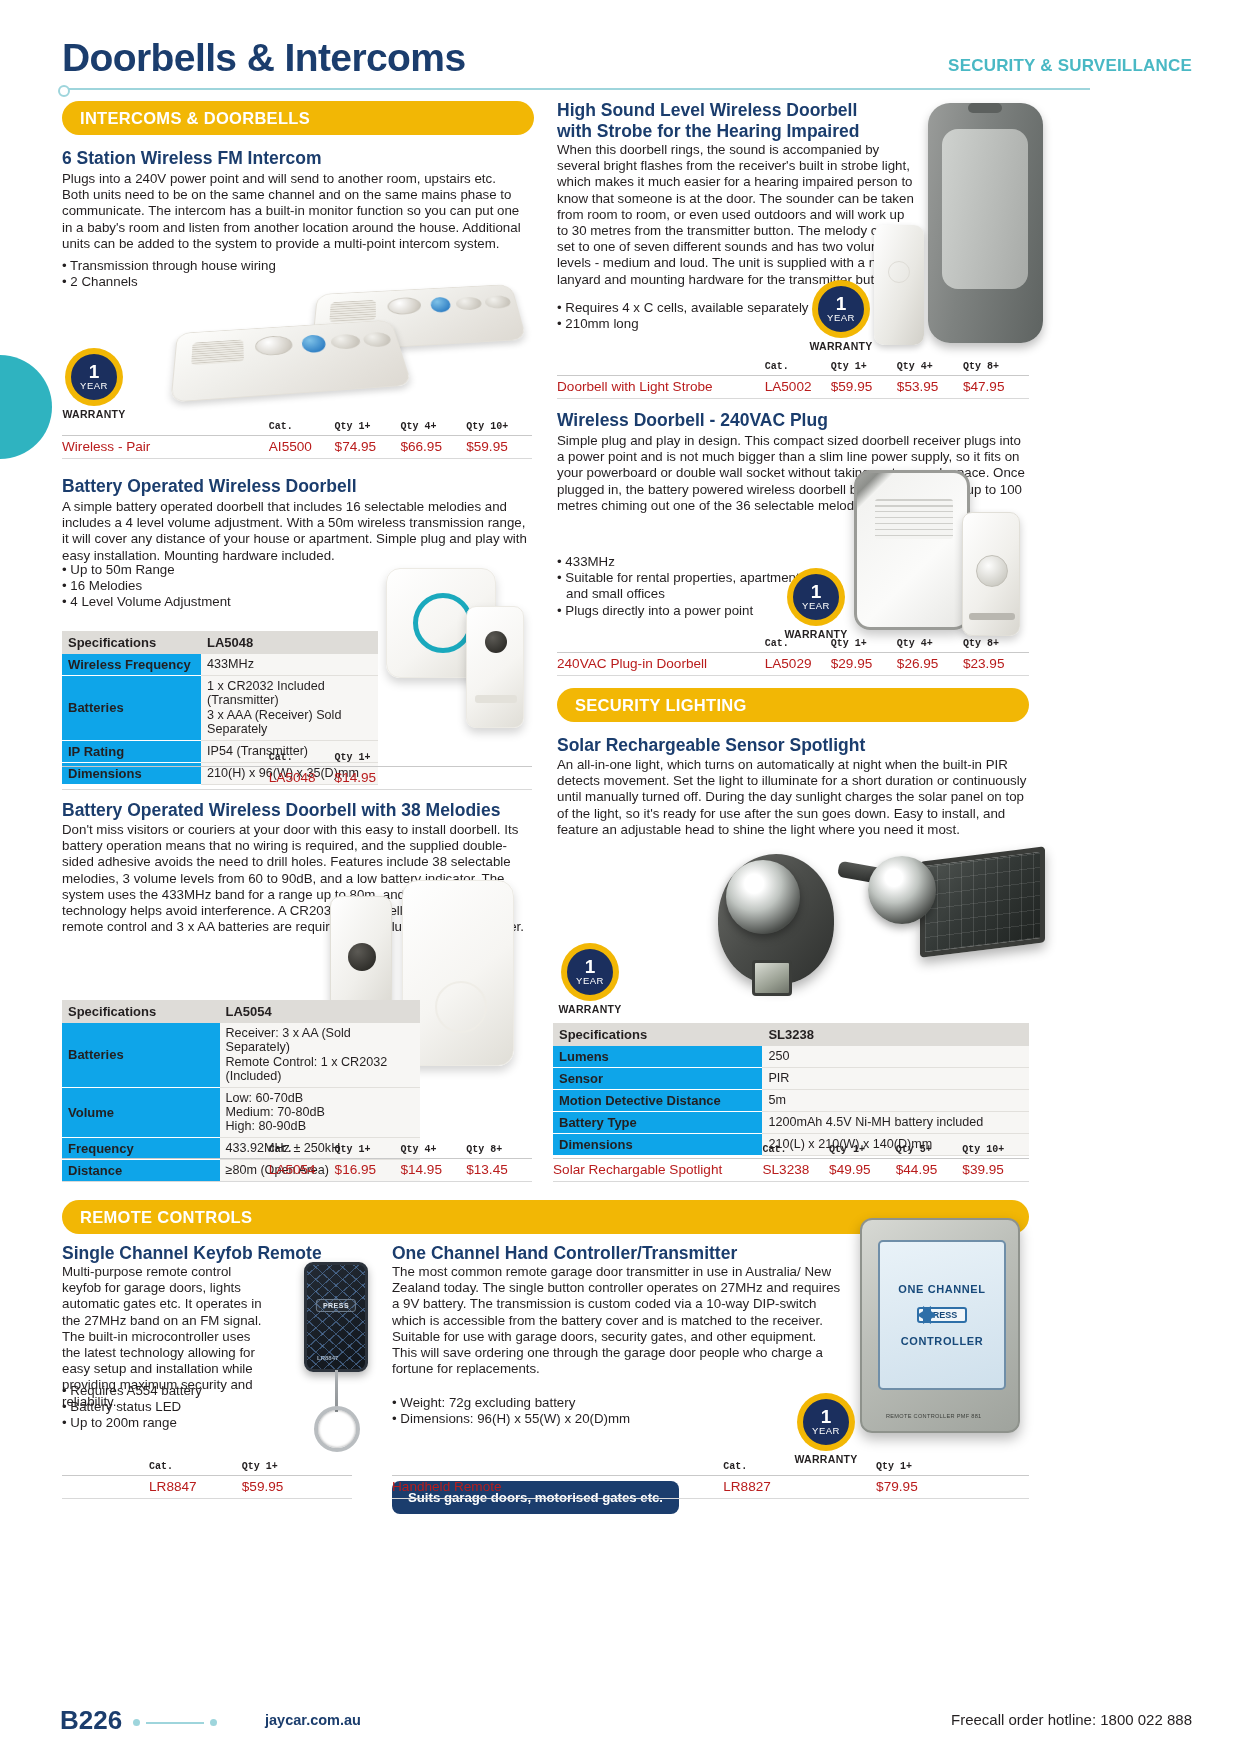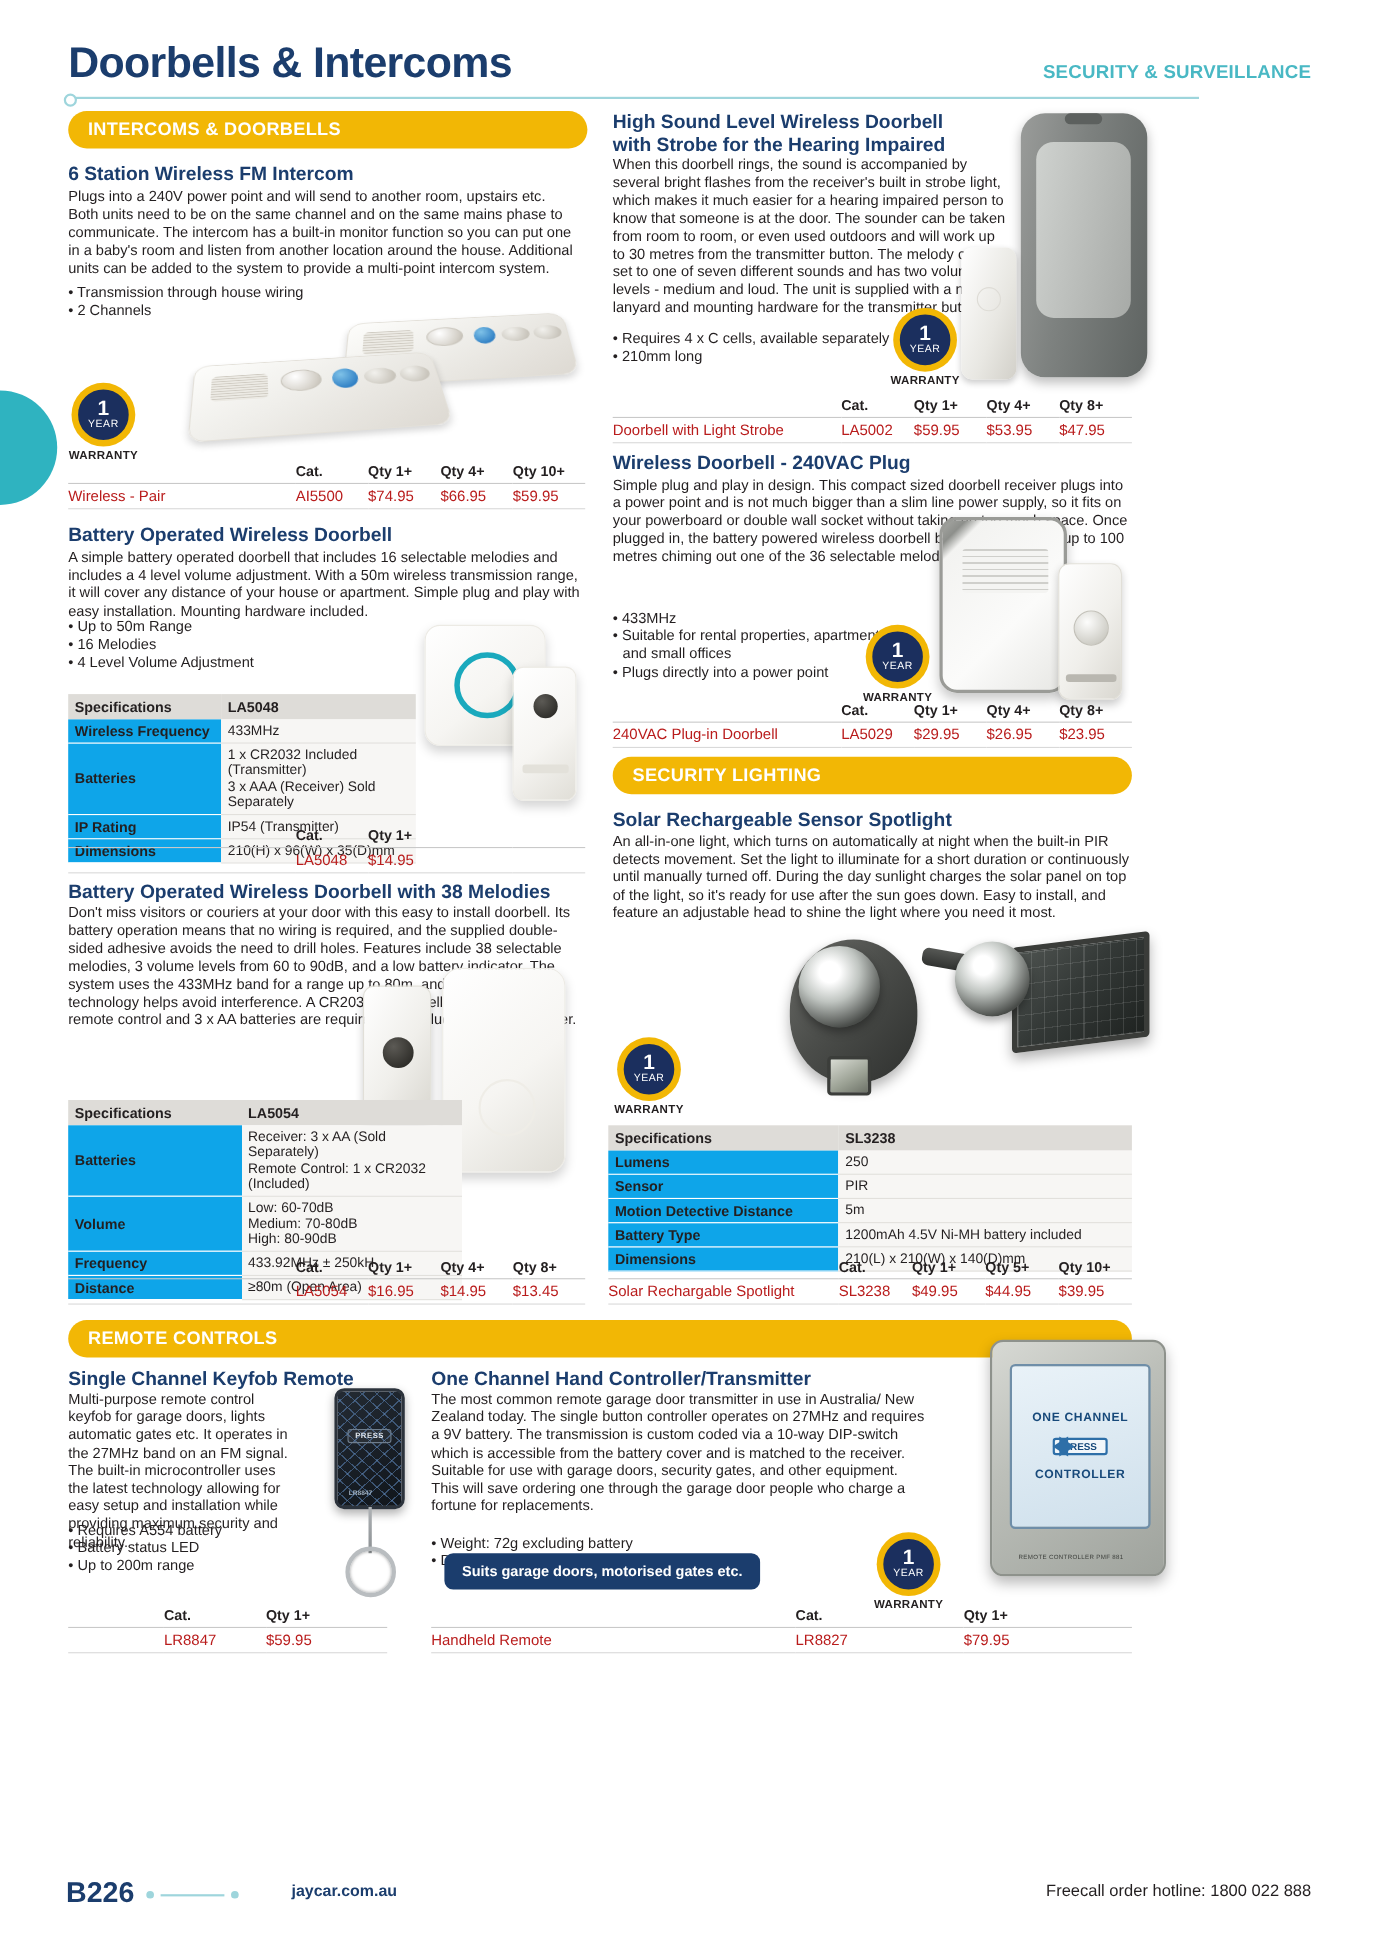--- a/index.html
+++ b/index.html
@@ -60,23 +60,24 @@
     color: #231f20;
   }
   .body ul { list-style: none; }
   .body li { text-indent: -9px; padding-left: 9px; }
   .body li::before { content: "• "; }
 
   
   .ptable { position: absolute; font-size: 13px; }
   .ptable table { border-collapse: collapse; width: 100%; }
   .ptable th {
-    font-weight: bold; font-size: 13px; text-align: left;
+    font-weight: bold; font-size: 10px; text-align: left;
     padding: 1px 16px 3px 0; border-bottom: 1px solid #c9c9c9;
     color: #231f20;
+    font-family: Liberation Mono, monospace;
   }
   .ptable td {
     padding: 3px 0 4px 0; border-bottom: 1px solid #d9d9d9;
     font-size: 13.6px; color: #b91c1c;
   }
   .ptable .desc { width: 44%; }
   .ptable .num  { width: 14%; }
   .ptable th.num, .ptable td.num { text-align: left; }
 
   
@@ -725,23 +726,23 @@
 
   <div class="h2" style="left:392px; top:1243px; width:450px;">One Channel Hand Controller/Transmitter</div>
   <div class="body" style="left:392px; top:1264px; width:450px;">The most common remote garage door transmitter in use in Australia/ New Zealand today. The single button controller operates on 27MHz and requires a 9V battery. The transmission is custom coded via a 10-way DIP-switch which is accessible from the battery cover and is matched to the receiver. Suitable for use with garage doors, security gates, and other equipment. This will save ordering one through the garage door people who charge a fortune for replacements.</div>
   <div class="body" style="left:392px; top:1395px; width:450px;">
     <ul>
       <li>Weight: 72g excluding battery</li>
       <li>Dimensions: 96(H) x 55(W) x 20(D)mm</li>
     </ul>
   </div>
 
-  <div class="callout" style="left:392px; top:1412px;margin-left:12px;">Suits garage doors, motorised gates etc.</div>
-
-  <div class="img" style="left:900px; top:1218px; width:175px; height:220px;">
+  <div class="callout" style="left:392px; top:1481px;">Suits garage doors, motorised gates etc.</div>
+
+  <div class="img" style="left:860px; top:1218px; width:175px; height:220px;">
     <div class="handheld" style="left:0; top:0; width:160px; height:215px;">
       <div class="handheld-face" style="left:16px; top:20px; width:128px; height:150px;">
         <div class="hh-txt" style="font-size:11px;">ONE CHANNEL</div>
         <div style="display:flex;align-items:center;margin:12px 0;">
           <div class="hh-arrow" style="border-top:9px solid transparent;border-bottom:9px solid transparent;border-right:14px solid #2e6fa8;margin-right:6px;"></div>
           <div class="hh-press" style="font-size:9px;">PRESS</div>
           <div class="hh-arrow" style="border-top:9px solid transparent;border-bottom:9px solid transparent;border-left:14px solid #2e6fa8;margin-left:6px;"></div>
         </div>
         <div class="hh-txt" style="font-size:11px;">CONTROLLER</div>
       </div>

